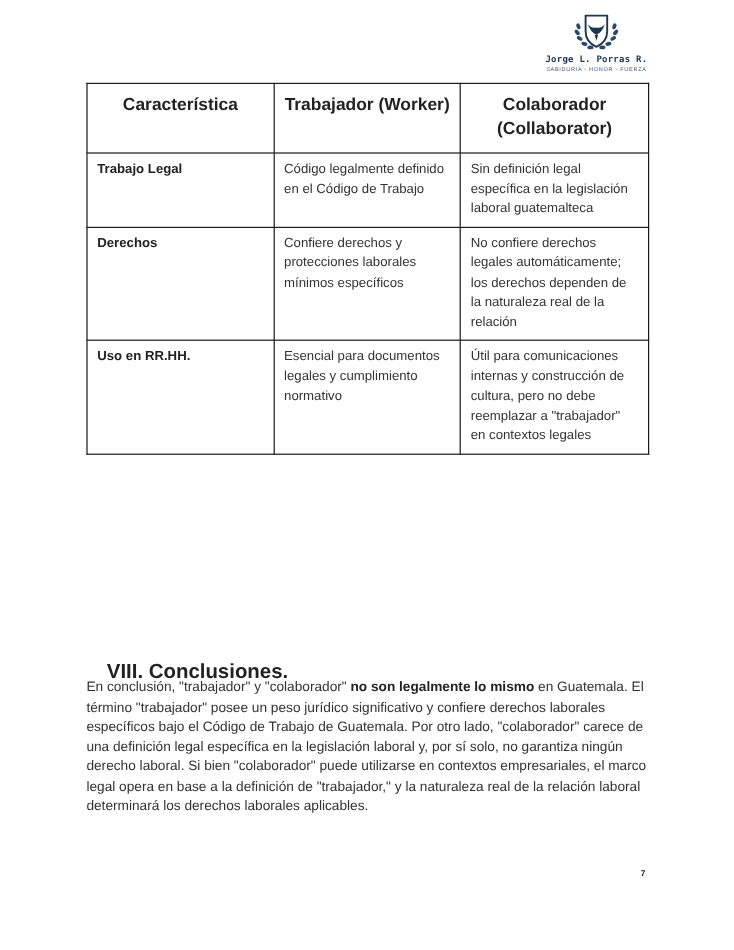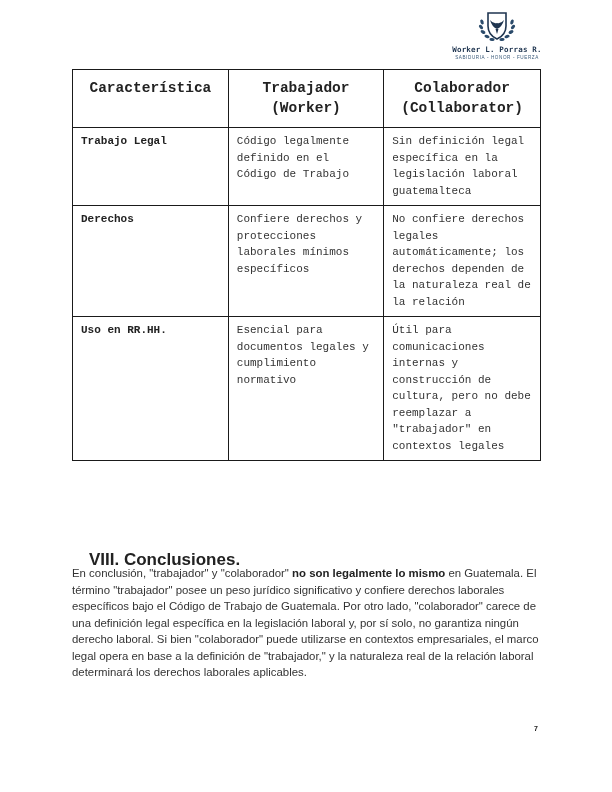--- a/index.html
+++ b/index.html
@@ -3,21 +3,21 @@
 <meta charset="utf-8">
 <style>
   html, body { margin:0; padding:0; background:#ffffff; }
   body { width:612px; height:792px; position:relative; overflow:hidden; font-family:"Liberation Sans", sans-serif; color:#222; }
   .logo { position:absolute; left:442px; top:10px; width:110px; height:52px; text-align:center; }
   .logo svg { display:block; margin:0 auto; }
   .logo-name { font-family:"DejaVu Sans Mono", monospace; font-weight:bold; font-size:7.5px; color:#1f3550; letter-spacing:0.2px; margin-top:1px; white-space:nowrap; }
   .logo-motto { font-size:4.6px; color:#3a5a7a; letter-spacing:0.6px; white-space:nowrap; margin-top:1px; }
 
   table.cmp { position:absolute; left:72px; top:69px; width:469px; border-collapse:collapse; }
-  table.cmp td, table.cmp th { border:1.2px solid #1a1a1a; vertical-align:top; font-size:11px; line-height:16.5px; padding:5px 8px 6px 8px; color:#333;font-family:Liberation Mono, monospace; }
+  table.cmp td, table.cmp th { border:1.2px solid #1a1a1a; vertical-align:top; font-size:11px; line-height:16.5px; padding:5px 8px 6px 8px; color:#333; }
   table.cmp th { font-size:14.5px; line-height:20px; font-weight:bold; color:#222; text-align:center; padding:8px 6px 9px 6px; }
   table.cmp td.feat { font-weight:bold; color:#222; }
   col.c1 { width:156px; } col.c2 { width:156px; } col.c3 { width:157px; }
 
   h2.section { position:absolute; left:72px; top:533px; margin:17px; font-size:17px; font-weight:bold; color:#222; }
   p.body { position:absolute; left:72px; top:565px; width:472px; margin:0; font-size:11.4px; line-height:16.5px; color:#333; }
   p.body b { color:#222; }
   .page-num { position:absolute; left:534px; top:725px; font-size:7px; font-weight:bold; color:#222; }
 </style>
 </head>
@@ -34,21 +34,21 @@
       <ellipse cx="10" cy="22" rx="1.6" ry="2.6" transform="rotate(-60 10 22)"></ellipse>
       <ellipse cx="14" cy="26.5" rx="1.6" ry="2.6" transform="rotate(-75 14 26.5)"></ellipse>
       <ellipse cx="19" cy="29.5" rx="1.6" ry="2.6" transform="rotate(-85 19 29.5)"></ellipse>
       <ellipse cx="39" cy="12" rx="1.6" ry="2.6" transform="rotate(20 39 12)"></ellipse>
       <ellipse cx="40" cy="17" rx="1.6" ry="2.6" transform="rotate(40 40 17)"></ellipse>
       <ellipse cx="38" cy="22" rx="1.6" ry="2.6" transform="rotate(60 38 22)"></ellipse>
       <ellipse cx="34" cy="26.5" rx="1.6" ry="2.6" transform="rotate(75 34 26.5)"></ellipse>
       <ellipse cx="29" cy="29.5" rx="1.6" ry="2.6" transform="rotate(85 29 29.5)"></ellipse>
     </g>
   </svg>
-  <div class="logo-name">Worker L. Porras R.</div>
+  <div class="logo-name">Jorge L. Porras R.</div>
   <div class="logo-motto">SABIDURIA - HONOR - FUERZA</div>
 </div>
 
 <table class="cmp">
   <colgroup>
       <col class="c1">
       <col class="c2">
       <col class="c3">
     </colgroup>
   <thead>

